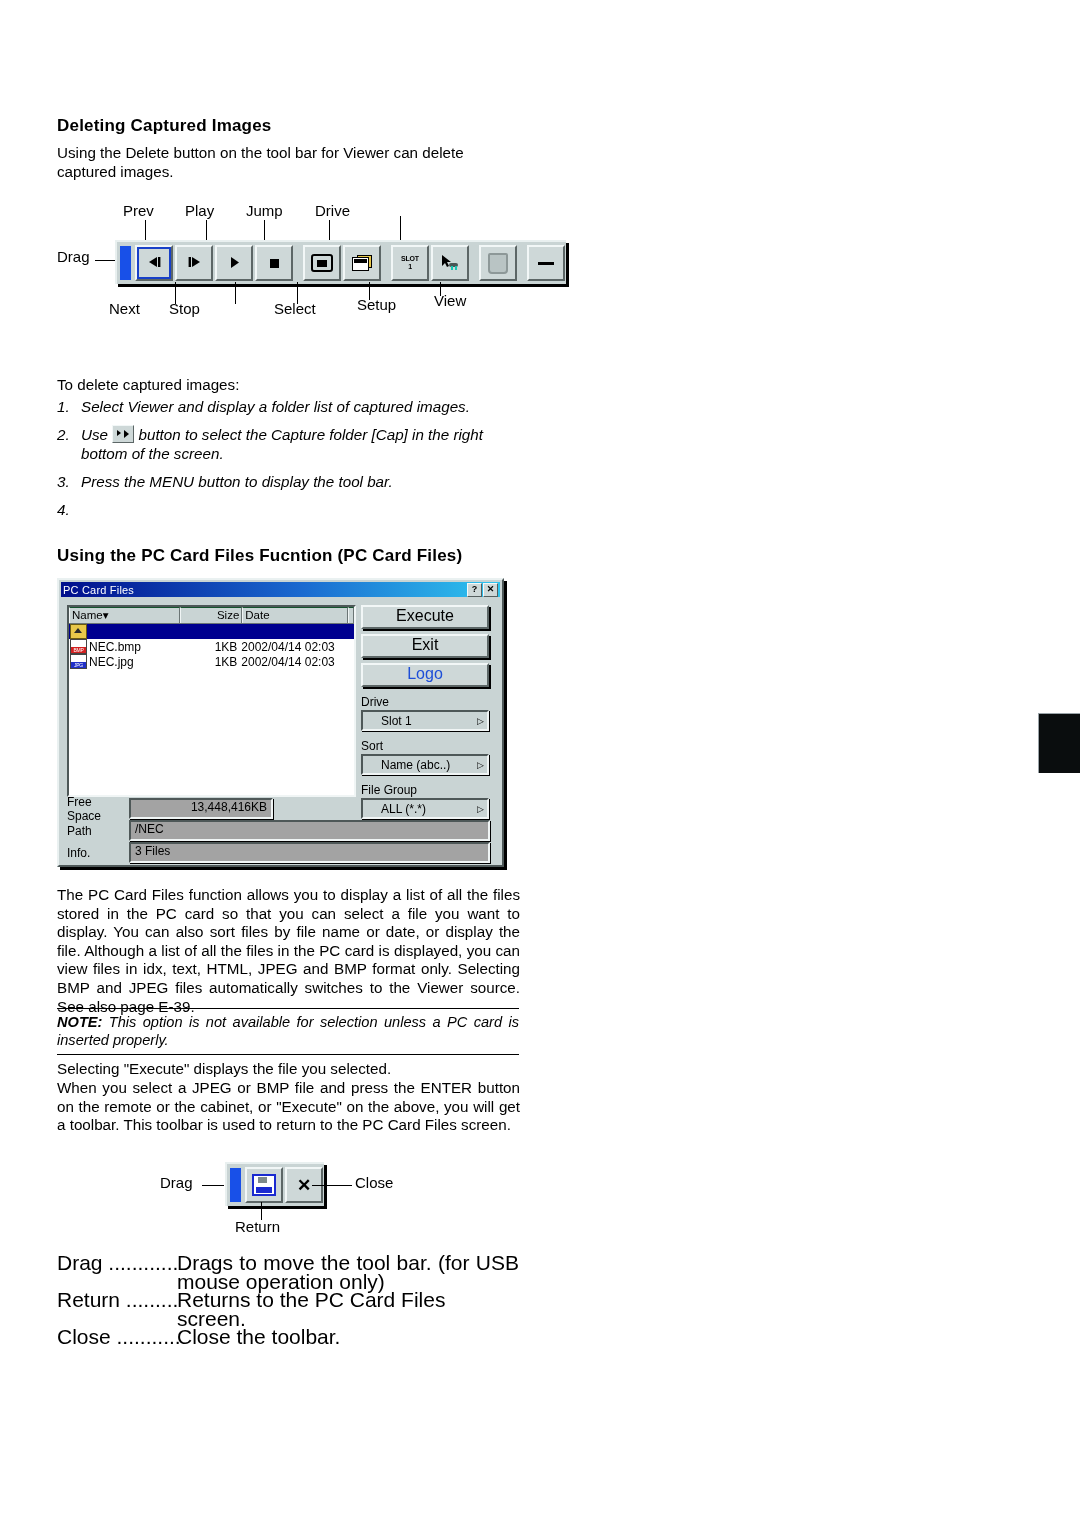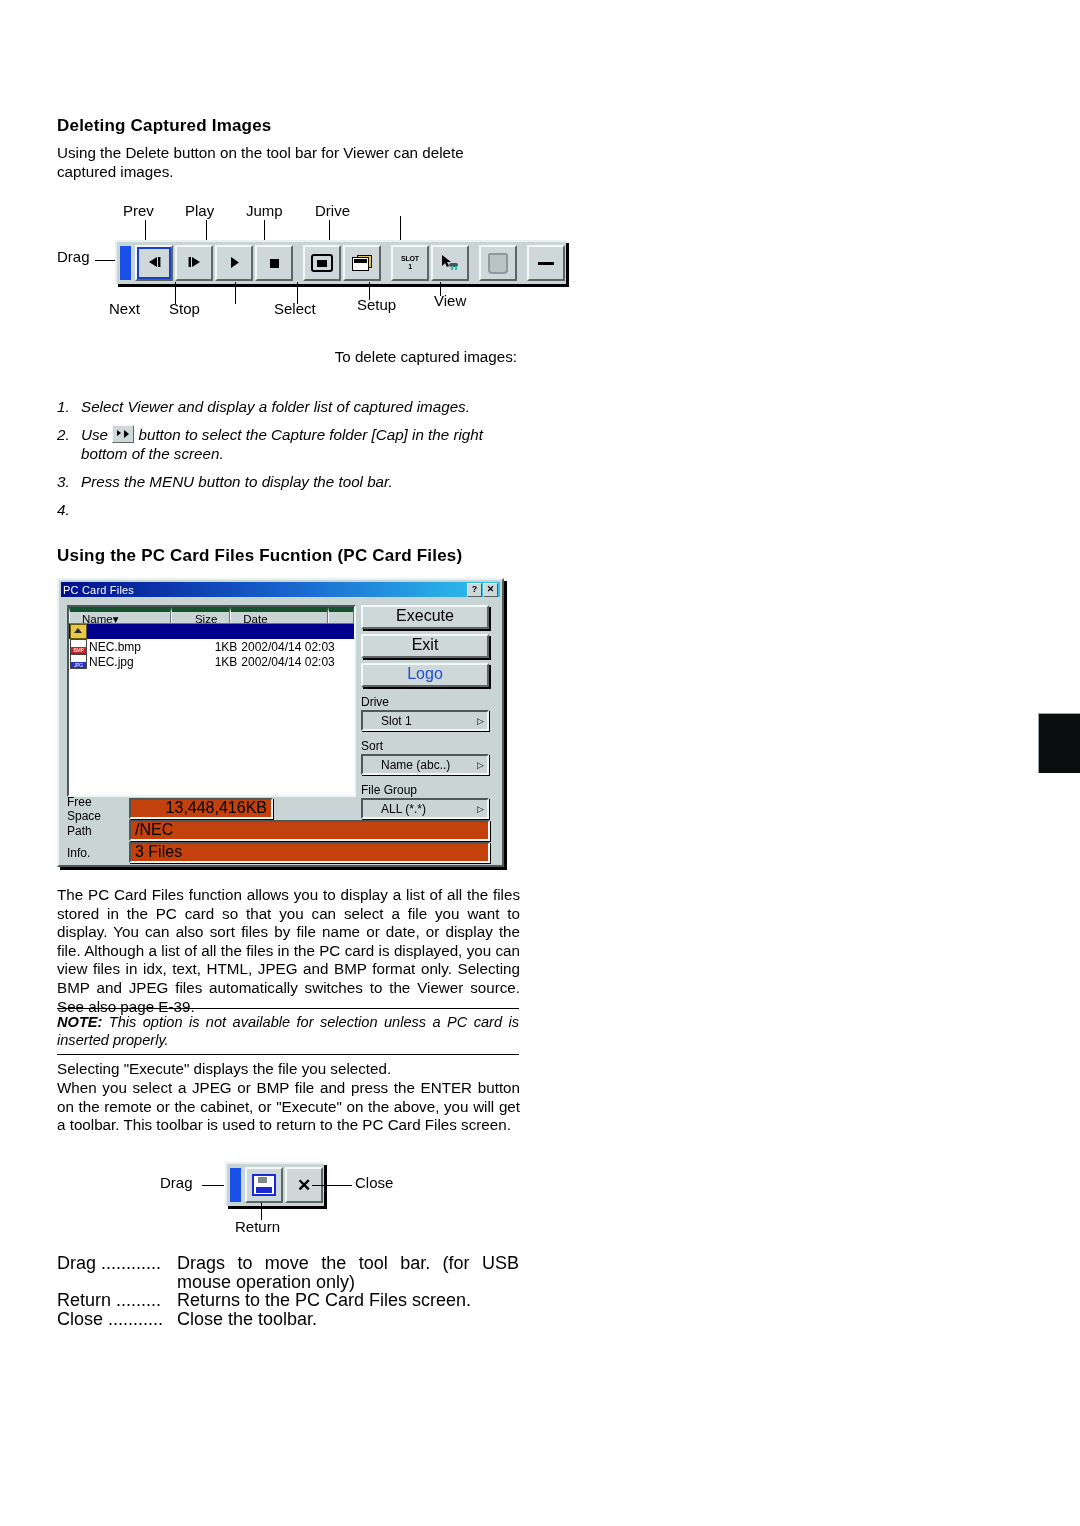--- a/index.html
+++ b/index.html
@@ -324,25 +324,25 @@
     border-bottom: 2px solid #f0f5f5;
   }
   .fp-head {
     display: flex;
     height: 16px;
     background: #c9d4d4;
     border-bottom: 1px solid #6b7575;
   }
   .fp-head .hc {
     border-right: 1px solid #6b7575;
-    border-top: 5px solid #14532d;
+    border-top: 1px solid #14532d;
     border-left: 1px solid #f0f5f5;
     font-size: 11.5px;
     line-height: 15px;
-    padding: 0 12px;
+    padding: 0 2px;
     box-sizing: border-box;
     overflow: hidden;
     white-space: nowrap;
   }
   .hc.c-name { width: 113px; }
   .hc.c-size { width: 64px; text-align: right; }
   .hc.c-date { width: 108px; }
   .hc.c-pad  { flex: 1 1 auto; }
   .fp-rows {
     position: relative;
@@ -480,27 +480,27 @@
     height: 19px;
     margin-bottom: 3px;
   }
   .lfrow .lbl2 {
     width: 62px;
     font-size: 12px;
   }
   .lfval {
     flex: 1 1 auto;
     height: 17px;
-    background: #c2410c;
+    background: #a3a3a3;
     border-top: 2px solid #4e5858;
     border-left: 2px solid #4e5858;
     border-right: 2px solid #f0f5f5;
     border-bottom: 2px solid #f0f5f5;
     box-shadow: 1px 1px 0 0 #000;
-    font-size: 16px;
+    font-size: 12px;
     line-height: 15px;
     padding: 0 4px;
   }
   .lfval.freespace {
     max-width: 132px;
     text-align: right;
   }
 
   
   .note {
@@ -566,21 +566,21 @@
     font-size: 17px;
     font-weight: bold;
     line-height: 1;
   }
 
   
   .deflist {
     position: absolute;
     left: 57px;
     width: 462px;
-    font-size: 18px;
+    font-size: 21px;
     line-height: 18.6px;
   }
   .def-row {
     display: flex;
     margin-bottom: 0;
   }
   .def-term {
     width: 120px;
     flex: 0 0 auto;
     white-space: nowrap;
@@ -726,21 +726,21 @@
     <div class="vline" style="left:312px; top:86px; height:18px;"></div>
     <div class="vline" style="left:383px; top:86px; height:14px;"></div>
 
     <div class="lbl" style="left:52px; top:104px;">Next</div>
     <div class="lbl" style="left:112px; top:104px;">Stop</div>
     <div class="lbl" style="left:217px; top:104px;">Select</div>
     <div class="lbl" style="left:300px; top:100px;">Setup</div>
     <div class="lbl" style="left:377px; top:96px;">View</div>
   </div>
 
-  <div class="col" style="top:348px;text-align:right;">
+  <div class="col" style="top:376px;">
     <p class="body">To delete captured images:</p>
   </div>
 
   <div class="numlist" style="top:397px;">
     <div class="nl-item">
       <span class="num">1.</span>
       <span>Select Viewer and display a folder list of captured images.</span>
     </div>
     <div class="nl-item">
       <span class="num">2.</span>

